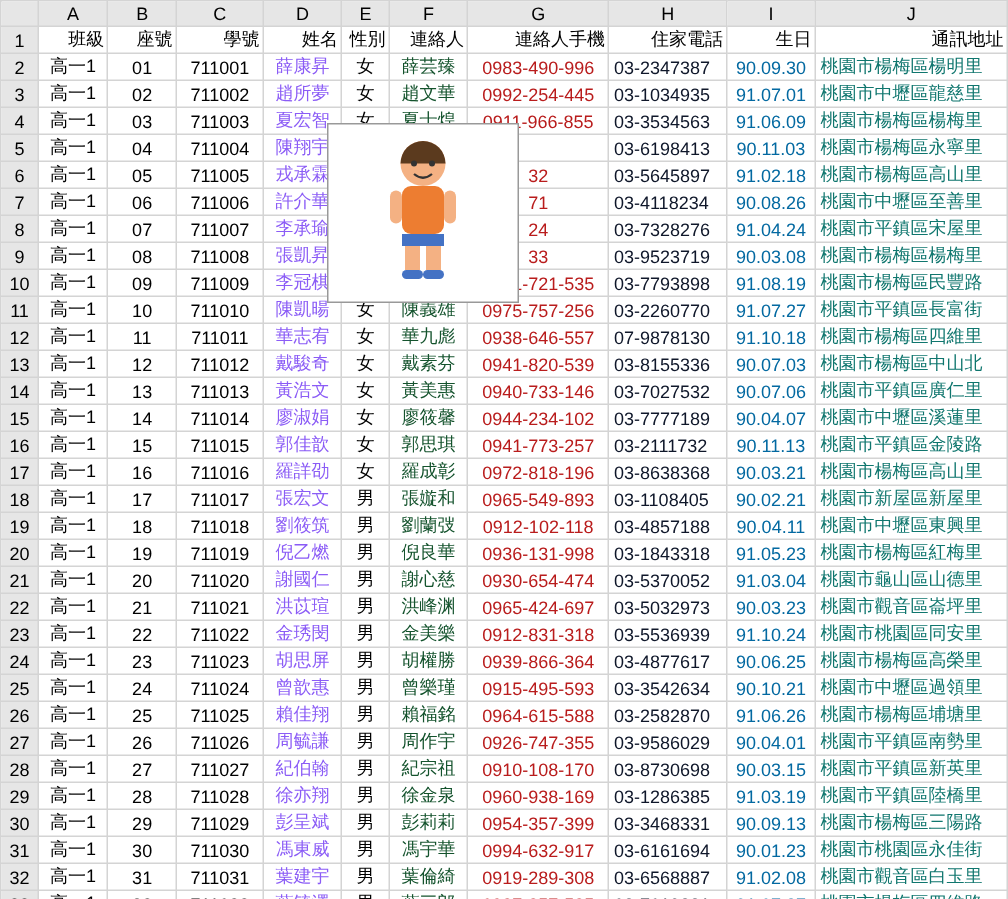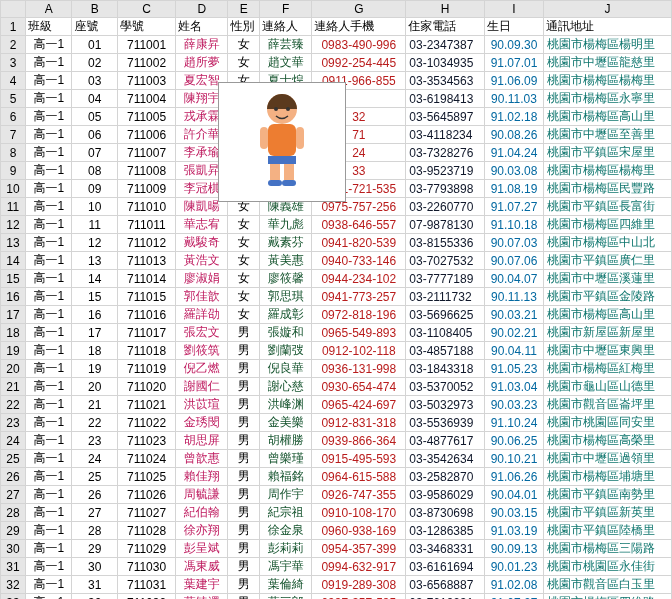--- a/index.html
+++ b/index.html
@@ -1,27 +1,27 @@
 <!DOCTYPE html>
 <html><head>
 <meta charset="utf-8">
 <style>
 *{box-sizing:border-box;margin:0;padding:0}
 body{font-family:Arial,"Microsoft JhengHei",sans-serif;font-size:12px;background:#fff;width:672px;overflow:hidden}
 .sheet{border-collapse:collapse;width:672px}
 .sheet th,.sheet td{border:1px solid #d4d4d4;height:17px;padding:0 2px;white-space:nowrap;overflow:hidden;text-align:center}
 .sheet th{background:#e6e6e6;font-weight:400;color:#000}
 .sheet .rh{background:#e6e6e6;text-align:center;width:26px;font-weight:400;color:#000}
-.c-blue{color:#be185d}
+.c-blue{color:#8b5cf6}
 .c-red{color:#0f172a}
 .c-green{color:#b91c1c}
 .c-orange{color:#0369a1}
 .c-brown{color:#0f766e}
 .c-purple{color:#14532d}
-.sheet td.hdr{text-align:left;color:#000}
+.sheet td.hdr{text-align:right;color:#000}
 .col-A{width:48px}.col-B{width:48px}.col-C{width:60px}.col-D{width:54px}.col-E{width:32px}.col-F{width:54px}.col-G{width:96px}.col-H{width:80px}.col-I{width:60px}.col-J{width:130px}
 .overlay{position:absolute;left:218px;top:82px;width:128px;height:120px;background:#fff;border:1px solid #999;display:flex;align-items:center;justify-content:center}
 .overlay svg{width:72px;height:110px}
 .wrap{position:relative}
 td.ta-l{text-align:left;padding-left:3px}
 td.ta-c{text-align:center}
 </style>
 </head>
 <body>
 <div class="wrap">
@@ -265,21 +265,21 @@
         </tr>
         <tr>
           <th class="rh">17</th>
           <td class="ta-c">高一1</td>
           <td class="ta-c">16</td>
           <td class="ta-c">711016</td>
           <td class="c-blue ta-c">羅詳劭</td>
           <td class="ta-c">女</td>
           <td class="c-purple ta-c">羅成彰</td>
           <td class="c-green ta-c">0972-818-196</td>
-          <td class="c-red ta-l">03-5696625</td>
+          <td class="c-red ta-l">03-8638368</td>
           <td class="c-orange ta-c">90.03.21</td>
           <td class="c-brown ta-l">桃園市楊梅區高山里</td>
         </tr>
         <tr>
           <th class="rh">18</th>
           <td class="ta-c">高一1</td>
           <td class="ta-c">17</td>
           <td class="ta-c">711017</td>
           <td class="c-blue ta-c">張宏文</td>
           <td class="ta-c">男</td>

